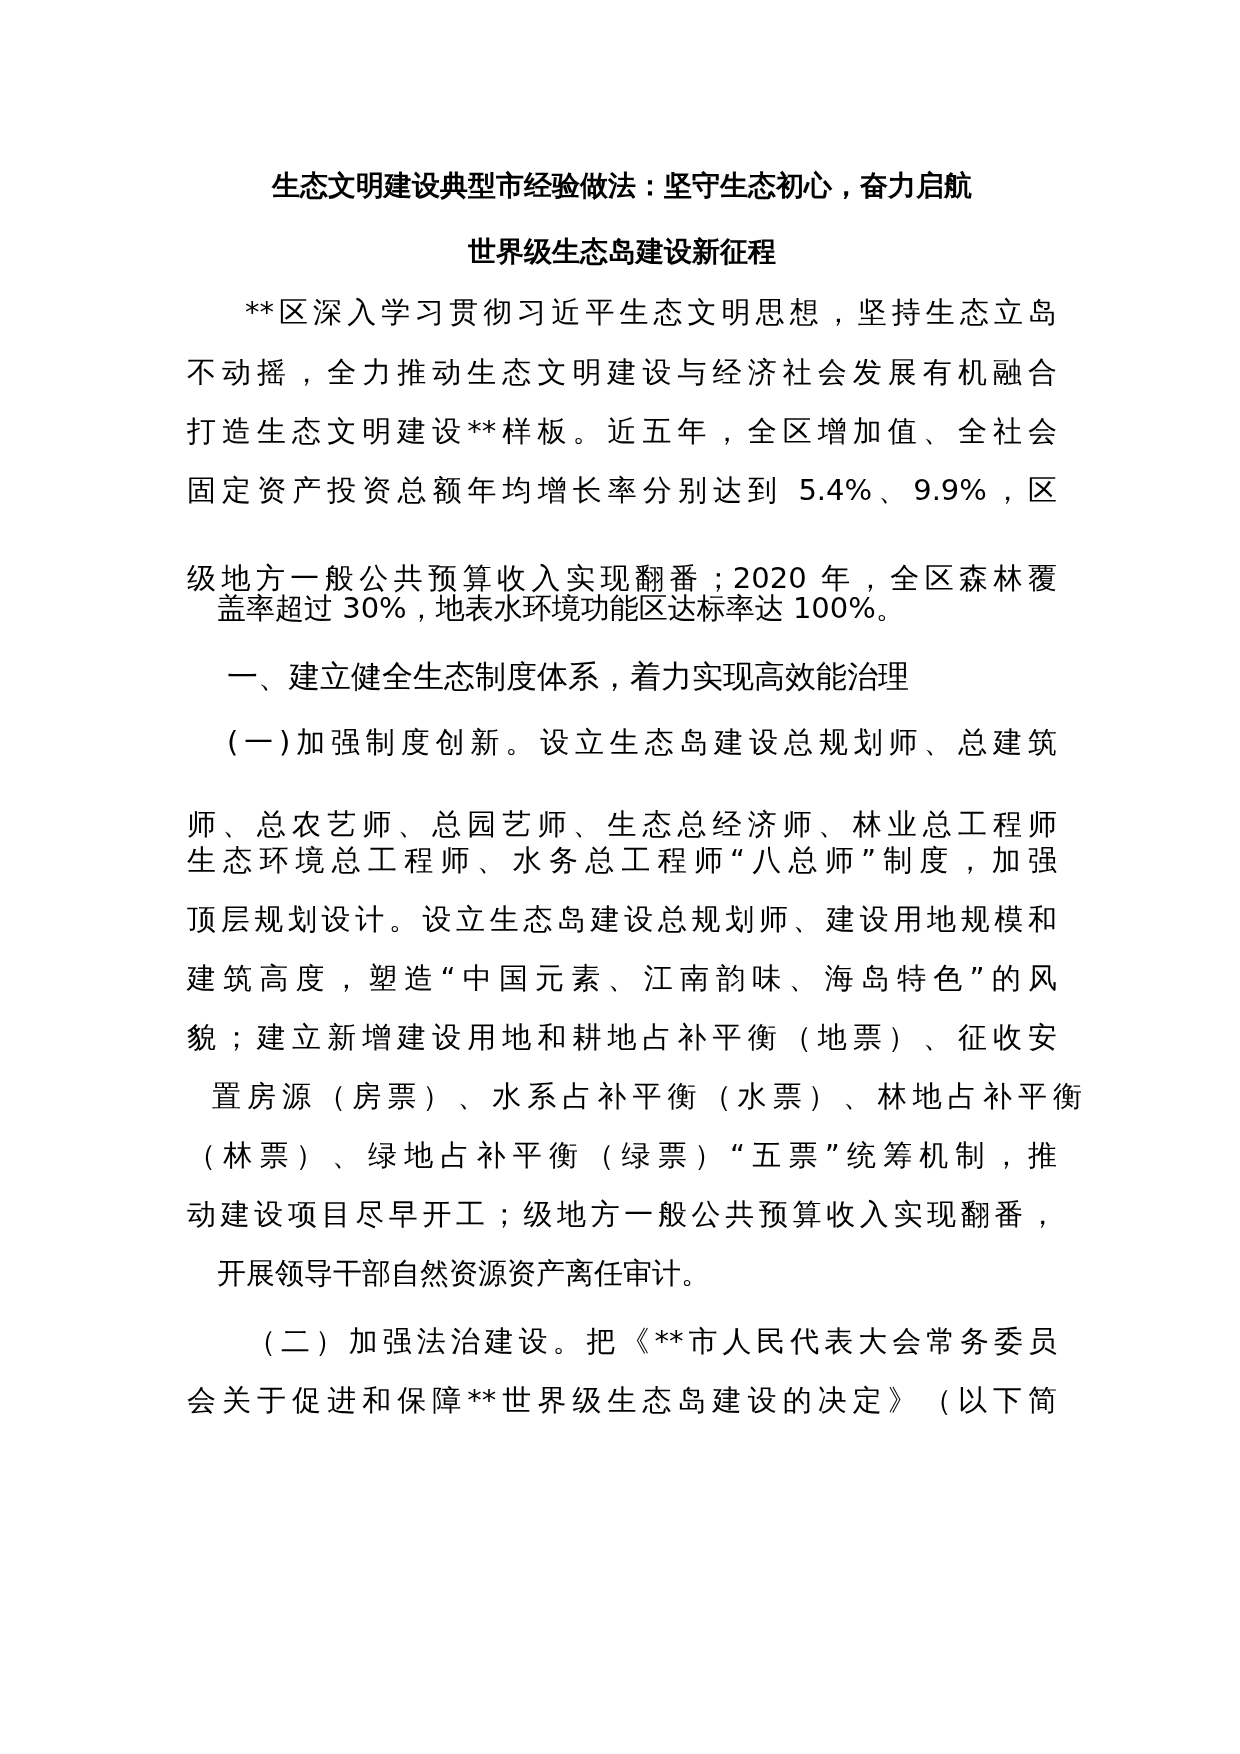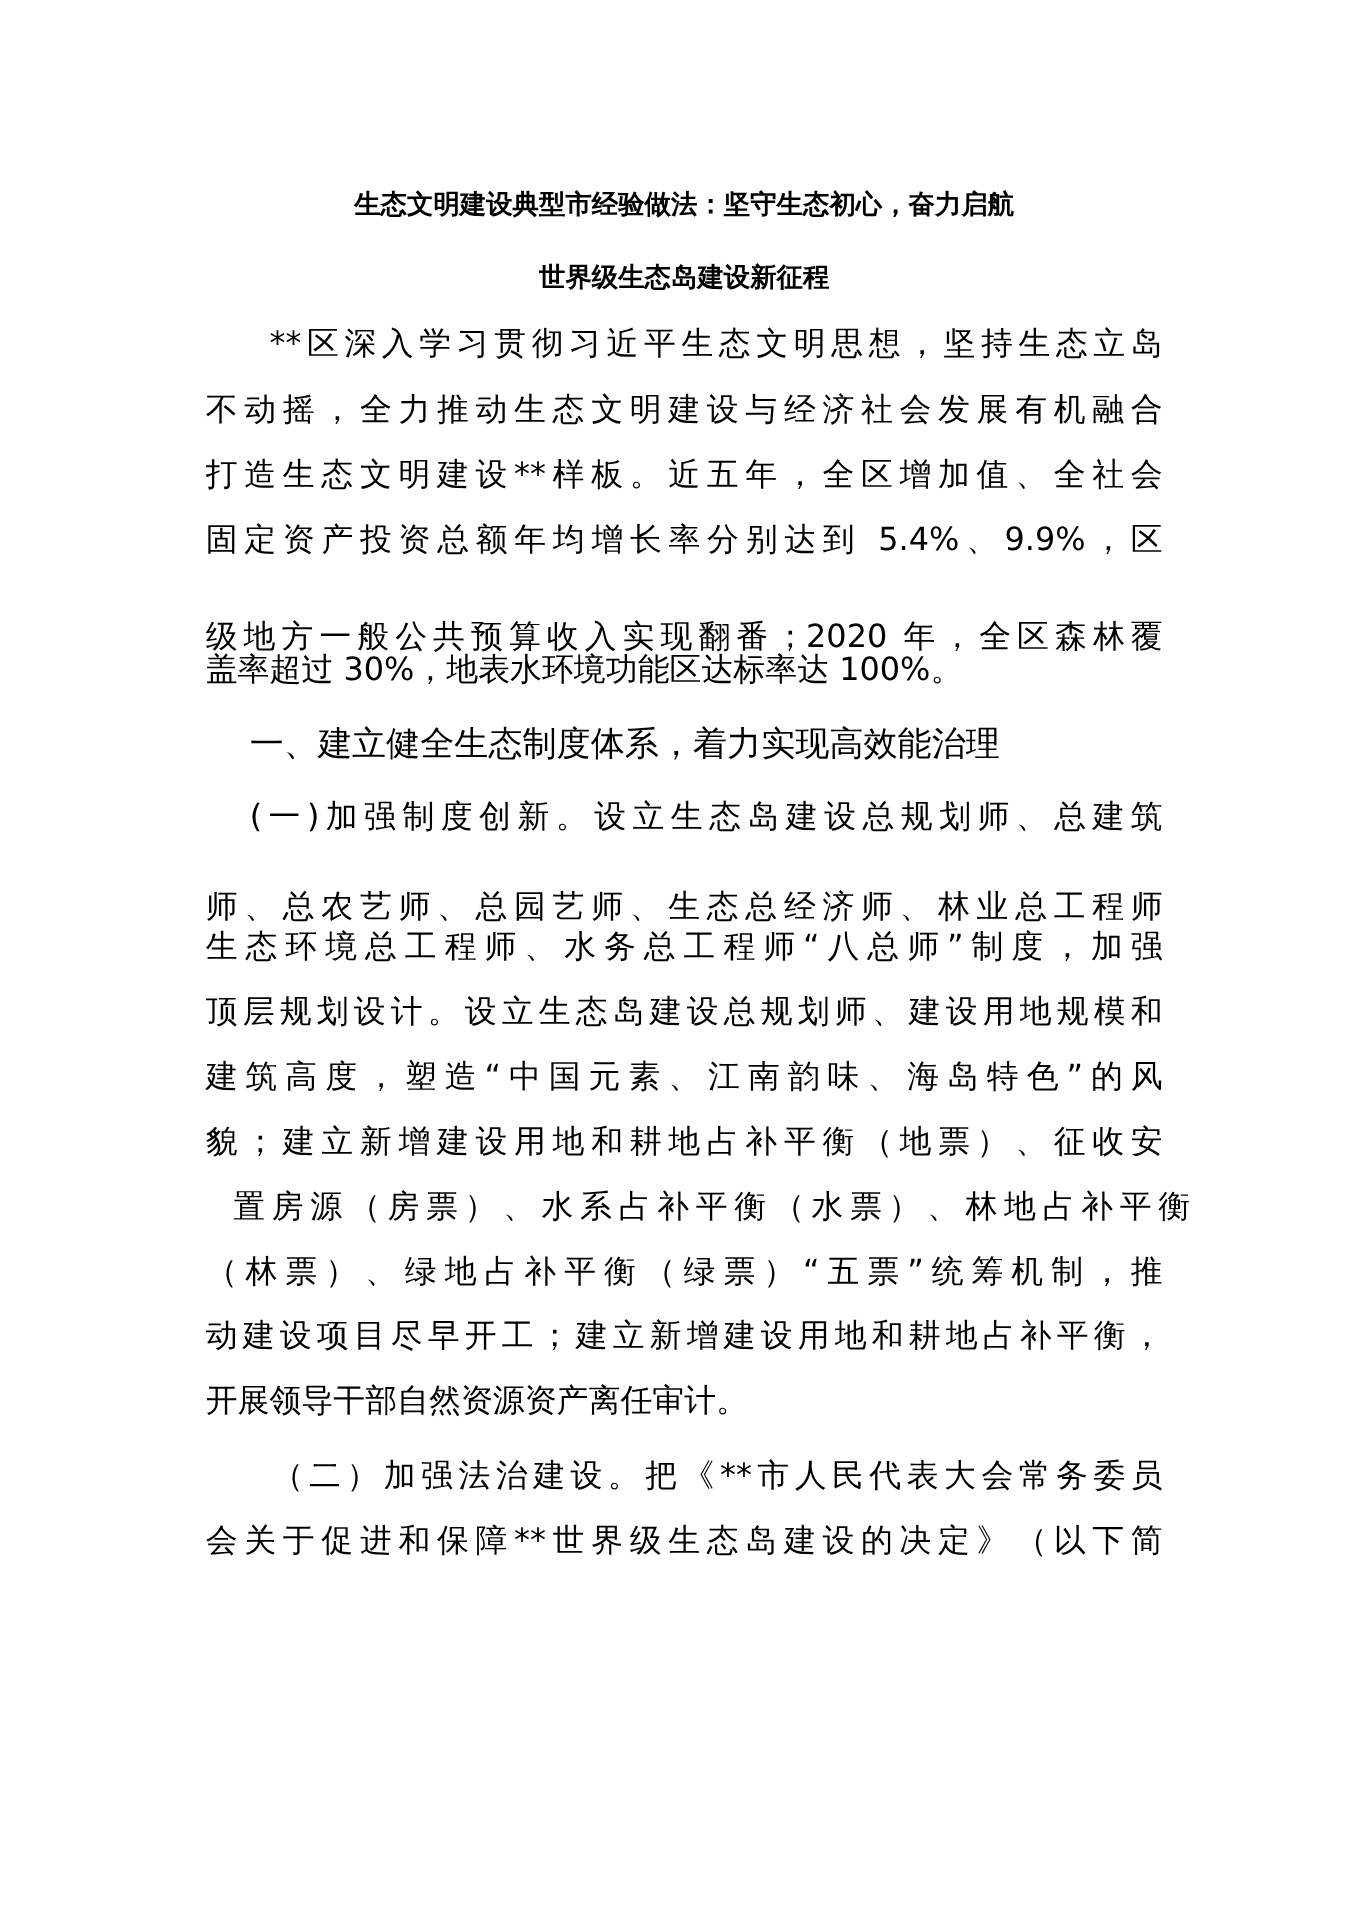--- a/index.html
+++ b/index.html
@@ -16,41 +16,41 @@
       color: #000000;
     }
     .page {
       position: absolute;
       left: 187px;
       top: 0;
       width: 870px;
     }
     .title {
       font-weight: bold;
-      font-size: 24px;
+      font-size: 28px;
       text-align: center;
       line-height: 60px;
       margin: 0;
       letter-spacing: 0px;
       white-space: nowrap;
     }
     .title-1 { position: absolute; top: 156px; left: 0; width: 870px; }
     .title-2 { position: absolute; top: 222px; left: 0; width: 870px; }
 
     .line {
       position: absolute;
       left: 0;
       width: 870px;
       font-size: 29px;
       line-height: 60px;
       white-space: nowrap;
       text-align: justify;
       text-align-last: justify;
     }
-    .line.last { text-align-last: left; }
+    .line.last { text-align-last: left; margin-left: 30px; }
     .indent-1 { left: 58px; width: 812px; }
     .indent-2 { left: 40px; width: 830px; }
     .indent-3 { left: 60px; width: 810px; }
     .bold { font-weight: normal; }
     .heading {
       position: absolute;
       left: 40px;
       font-size: 31px;
       font-weight: normal;
       line-height: 60px;
@@ -77,21 +77,21 @@
   <div class="line indent-2" style="top:712px;">
     <span class="bold">(一)加强制度创新。</span><span>设立生态岛建设总规划师、总建筑</span>
   </div>
   <div class="line" style="top:794px;">师、总农艺师、总园艺师、生态总经济师、林业总工程师</div>
   <div class="line" style="top:830px;">生态环境总工程师、水务总工程师“八总师”制度，加强</div>
   <div class="line" style="top:889px;">顶层规划设计。设立生态岛建设总规划师、建设用地规模和</div>
   <div class="line" style="top:948px;">建筑高度，塑造“中国元素、江南韵味、海岛特色”的风</div>
   <div class="line" style="top:1007px;">貌；建立新增建设用地和耕地占补平衡（地票）、征收安</div>
   <div class="line" style="top:1066px;margin-left:25px;">置房源（房票）、水系占补平衡（水票）、林地占补平衡</div>
   <div class="line" style="top:1125px;">（林票）、绿地占补平衡（绿票）“五票”统筹机制，推</div>
-  <div class="line" style="top:1184px;">动建设项目尽早开工；建立新增建设用地和耕地占补平衡，</div>
+  <div class="line" style="top:1184px;">动建设项目尽早开工；级地方一般公共预算收入实现翻番，</div>
   <div class="line last" style="top:1243px;">开展领导干部自然资源资产离任审计。</div>
 
   <div class="line indent-3" style="top:1311px;">
     <span class="bold">（二）加强法治建设。</span><span>把《**市人民代表大会常务委员</span>
   </div>
   <div class="line" style="top:1370px;">会关于促进和保障**世界级生态岛建设的决定》（以下简</div>
 
 </div>
 
 </body></html>

